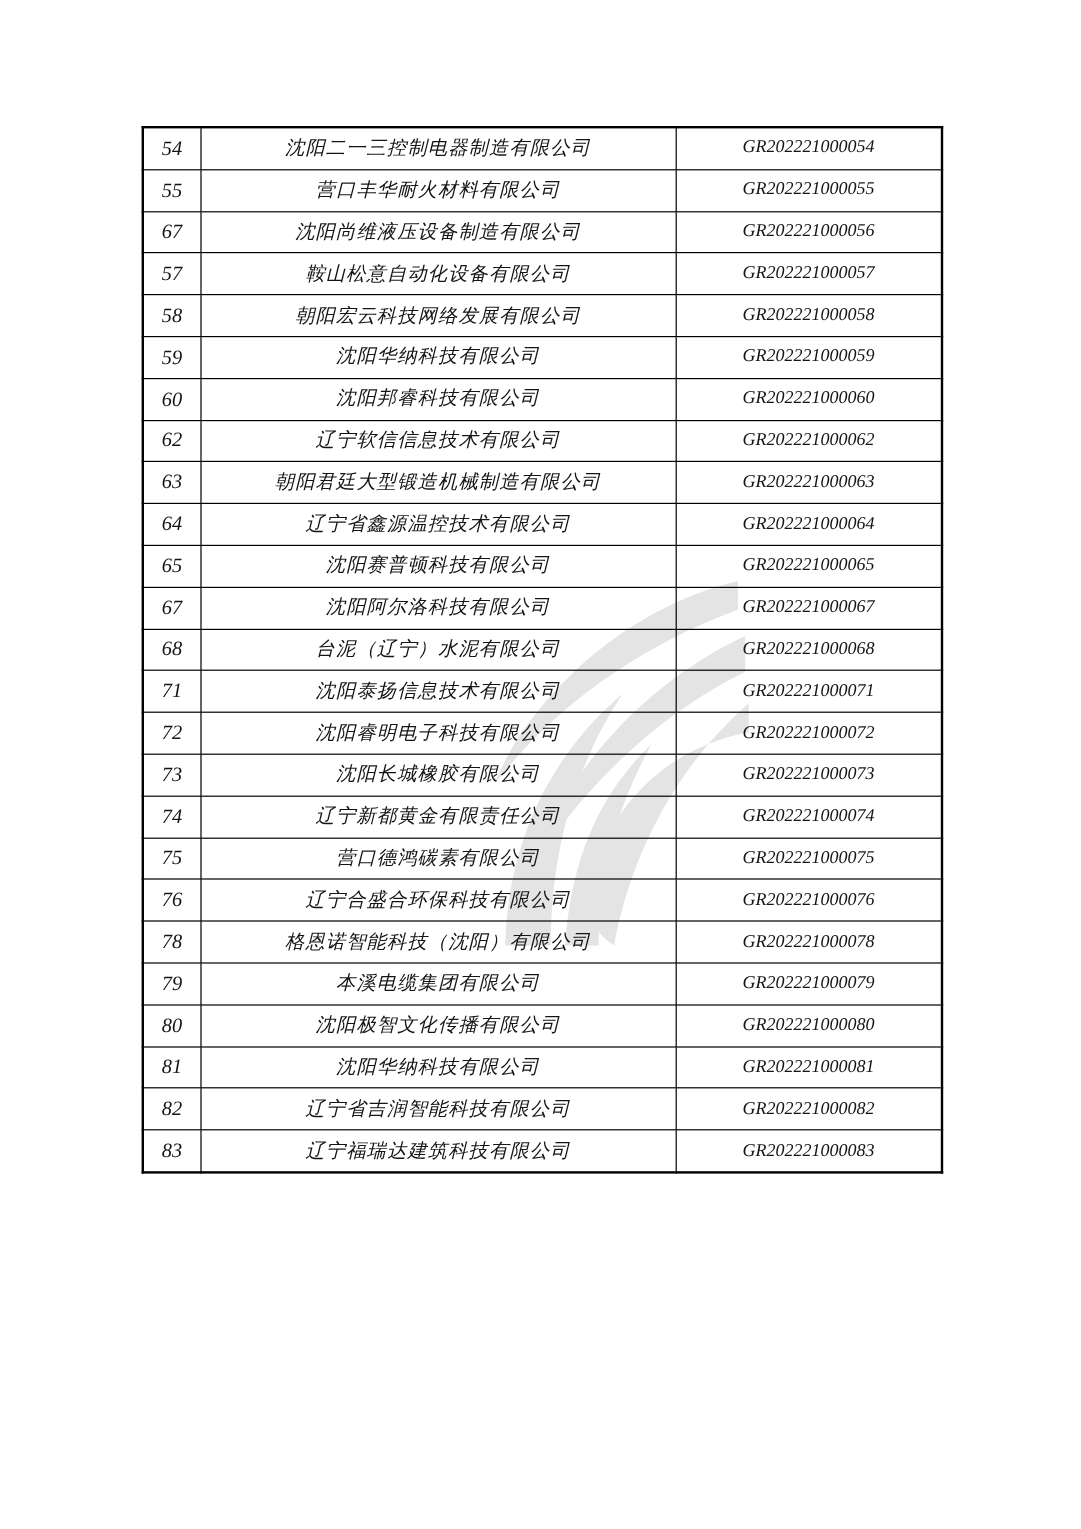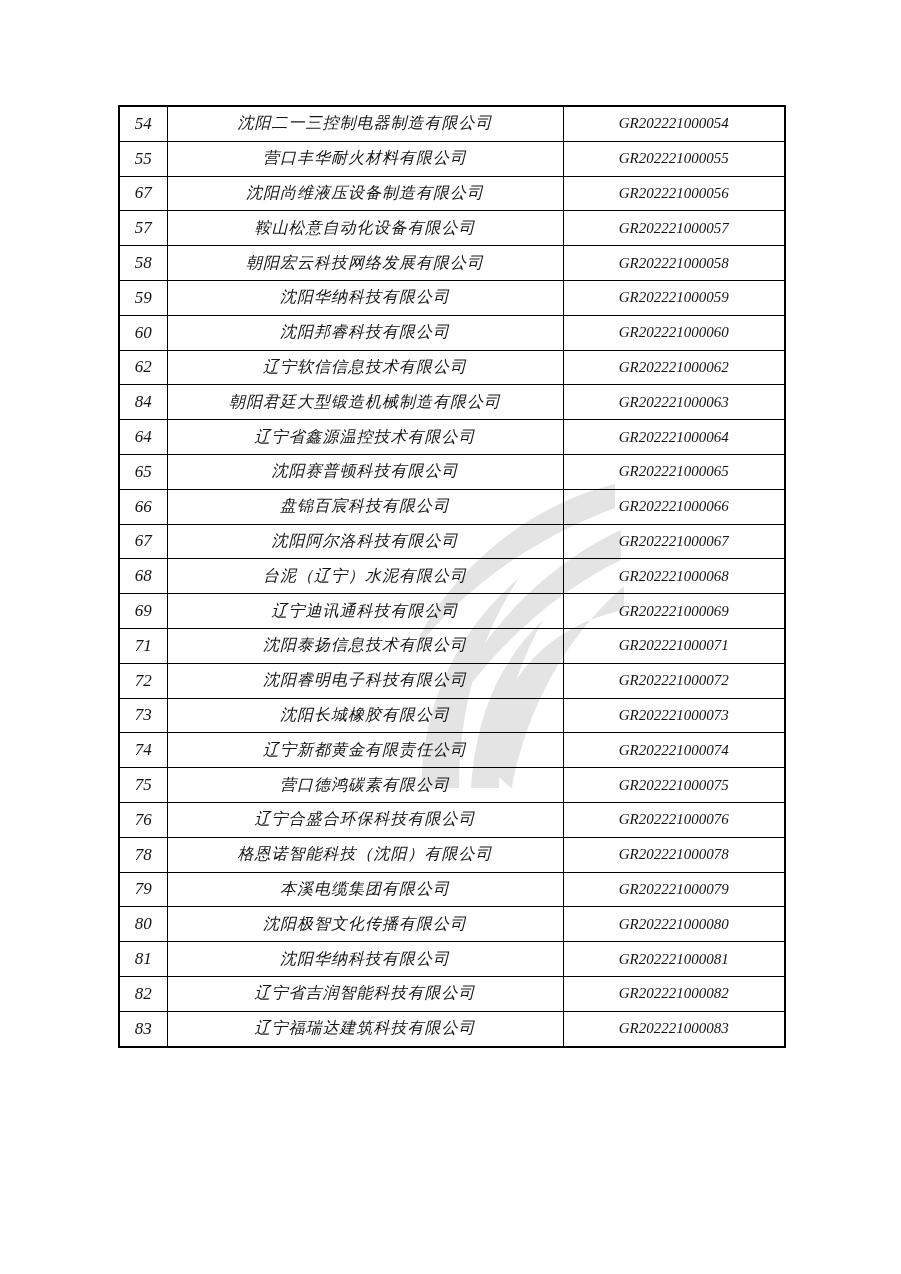--- a/index.html
+++ b/index.html
@@ -119,55 +119,45 @@
     <td class="col-no">60</td>
     <td class="col-company">沈阳邦睿科技有限公司</td>
     <td class="col-code">GR202221000060</td>
   </tr>
         <tr>
     <td class="col-no">62</td>
     <td class="col-company">辽宁软信信息技术有限公司</td>
     <td class="col-code">GR202221000062</td>
   </tr>
         <tr>
-    <td class="col-no">84</td>
+    <td class="col-no">63</td>
     <td class="col-company">朝阳君廷大型锻造机械制造有限公司</td>
     <td class="col-code">GR202221000063</td>
   </tr>
         <tr>
     <td class="col-no">64</td>
     <td class="col-company">辽宁省鑫源温控技术有限公司</td>
     <td class="col-code">GR202221000064</td>
   </tr>
         <tr>
     <td class="col-no">65</td>
     <td class="col-company">沈阳赛普顿科技有限公司</td>
     <td class="col-code">GR202221000065</td>
   </tr>
         <tr>
-    <td class="col-no">66</td>
-    <td class="col-company">盘锦百宸科技有限公司</td>
-    <td class="col-code">GR202221000066</td>
-  </tr>
-        <tr>
     <td class="col-no">67</td>
     <td class="col-company">沈阳阿尔洛科技有限公司</td>
     <td class="col-code">GR202221000067</td>
   </tr>
         <tr>
     <td class="col-no">68</td>
     <td class="col-company">台泥（辽宁）水泥有限公司</td>
     <td class="col-code">GR202221000068</td>
   </tr>
         <tr>
-    <td class="col-no">69</td>
-    <td class="col-company">辽宁迪讯通科技有限公司</td>
-    <td class="col-code">GR202221000069</td>
-  </tr>
-        <tr>
     <td class="col-no">71</td>
     <td class="col-company">沈阳泰扬信息技术有限公司</td>
     <td class="col-code">GR202221000071</td>
   </tr>
         <tr>
     <td class="col-no">72</td>
     <td class="col-company">沈阳睿明电子科技有限公司</td>
     <td class="col-code">GR202221000072</td>
   </tr>
         <tr>

